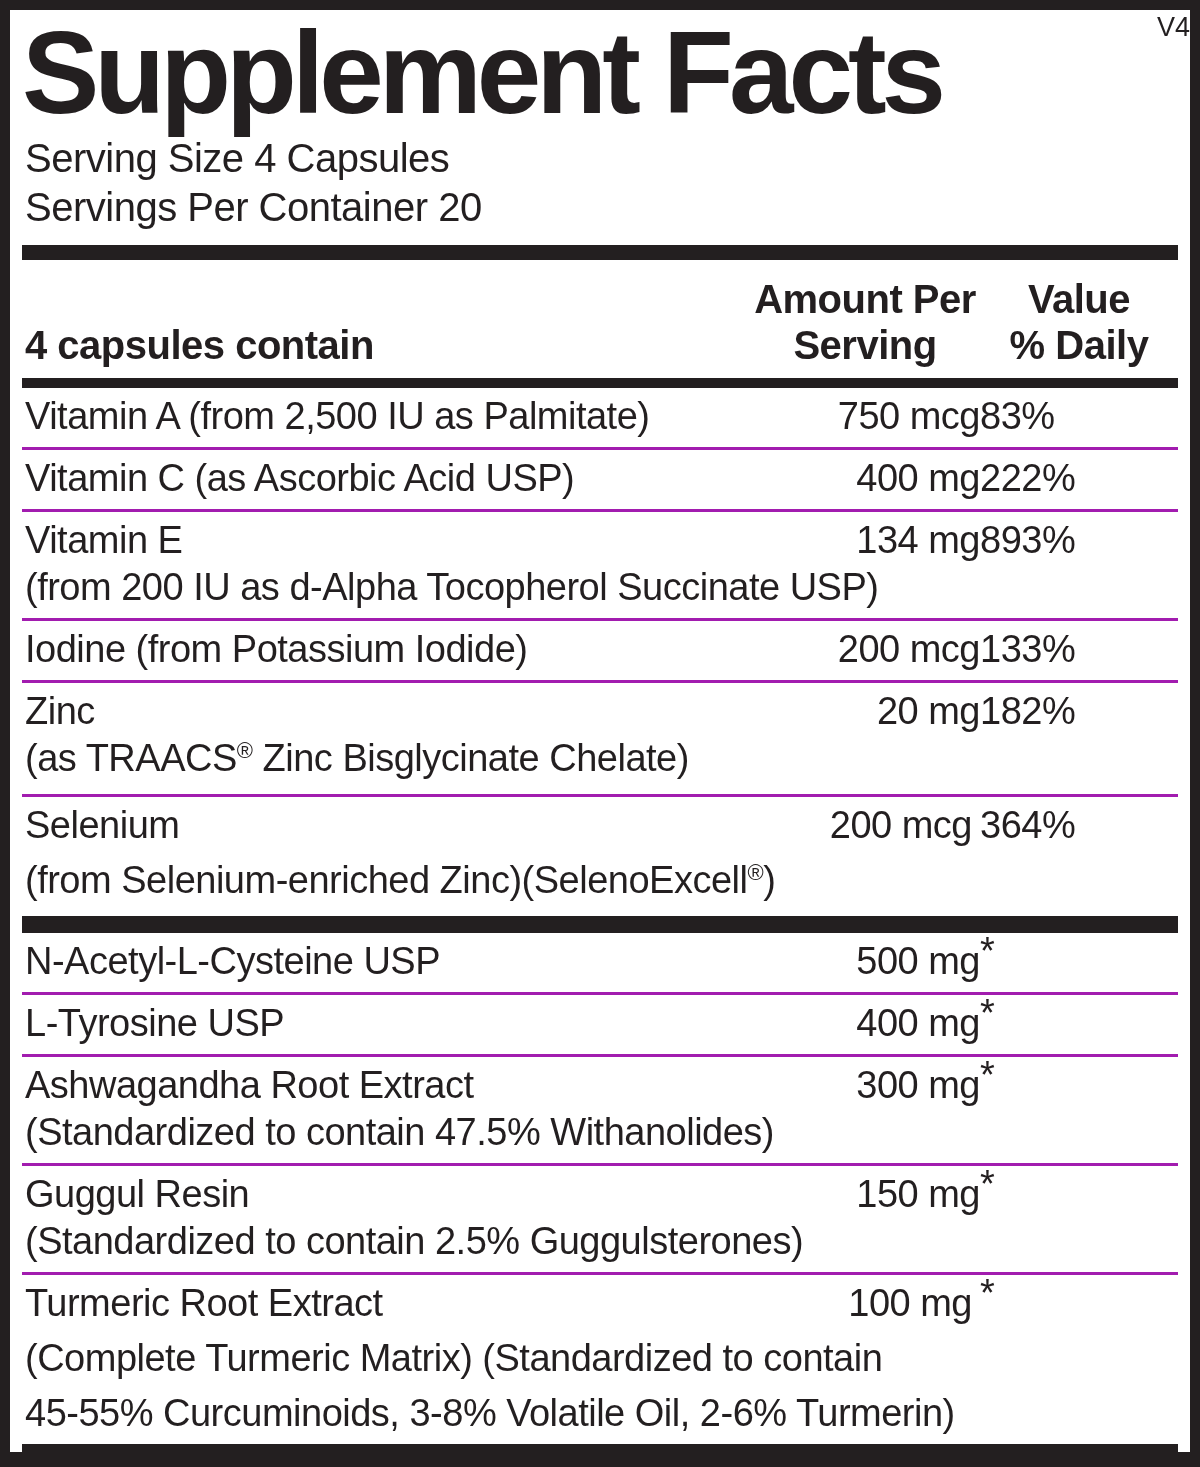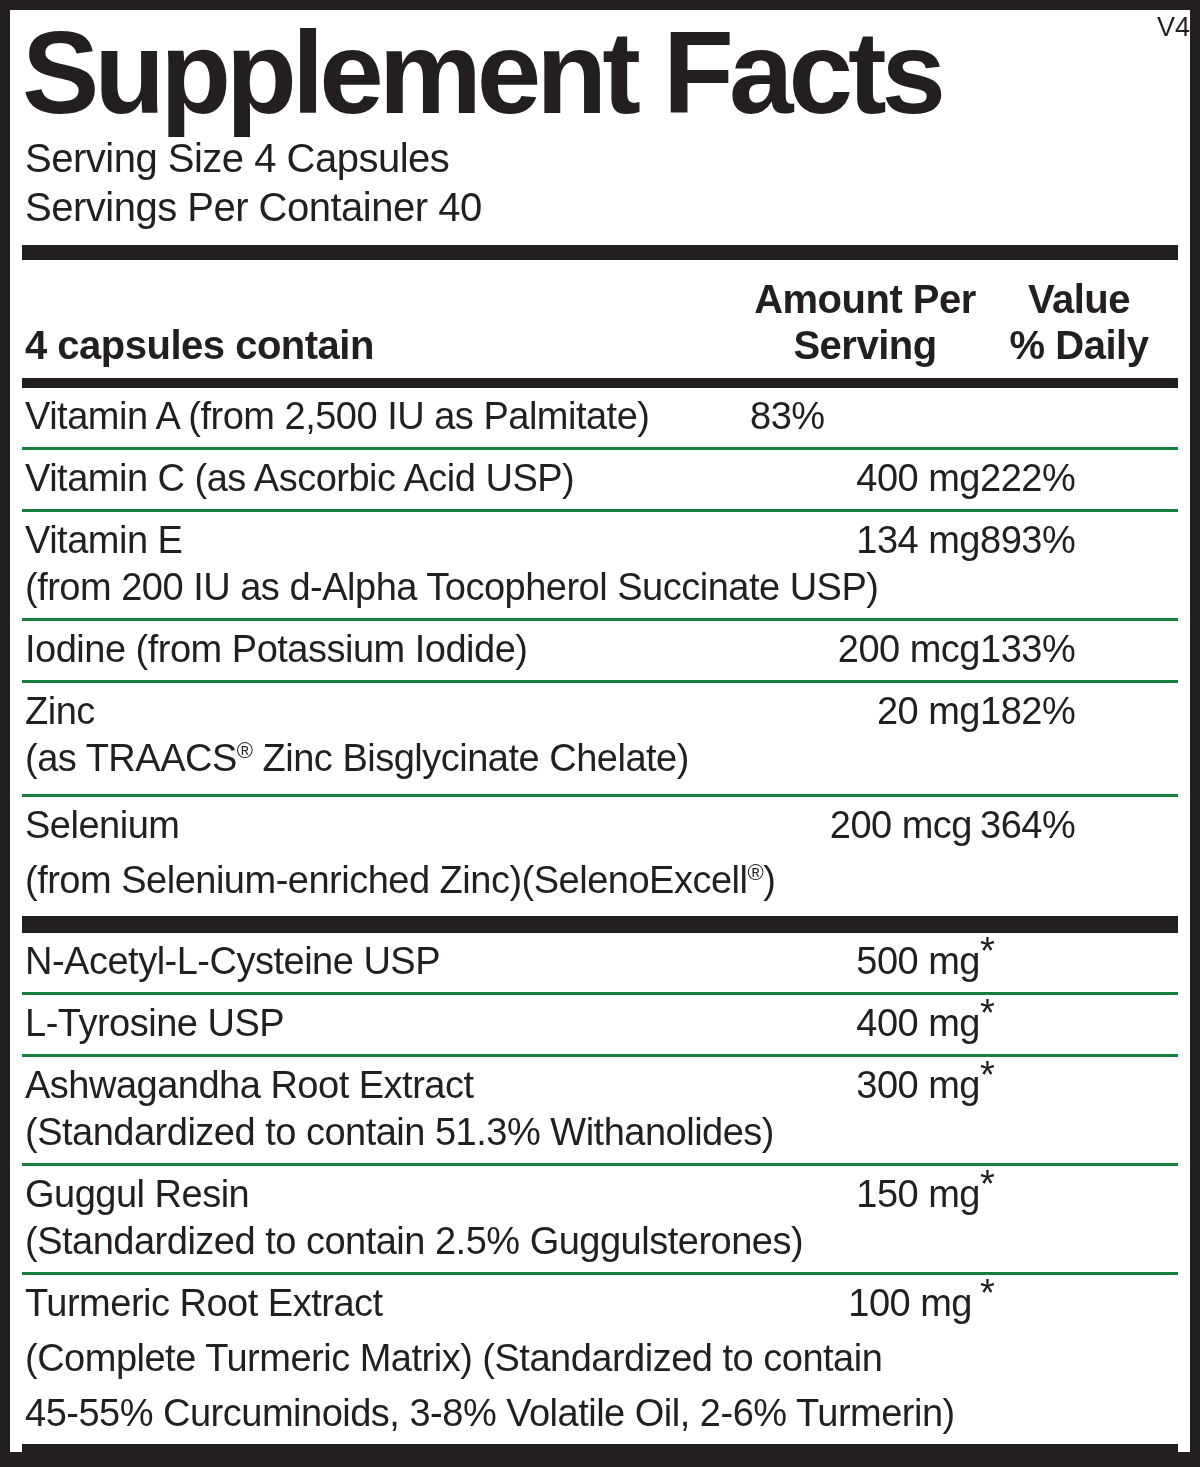--- a/index.html
+++ b/index.html
@@ -70,21 +70,21 @@
     line-height: 46px;
     letter-spacing: -0.5px;
     text-align: center;
   }
   .hdr-col span { display: block; }
 
   .row {
     display: grid;
     grid-template-columns: 1fr 230px 198px;
     padding: 5px 0 7px 0;
-    border-bottom: 3px solid #15803d;
+    border-bottom: 3px solid #a21caf;
   }
   .row.nb { border-bottom: none; gap: 8px; }
   .row > div {
     font-size: 38px;
     line-height: 47px;
     letter-spacing: -0.5px;
   }
   .cell-name { padding-left: 3px; }
   .cell-amt { text-align: right; }
   .cell-dv { text-align: left; padding-right: 10px; }
@@ -110,40 +110,41 @@
 </head>
 <body>
 
 <div class="label">
 
   <div class="version">V4</div>
 
   <h1 class="title">Supplement Facts</h1>
 
   <p class="serving-line">Serving Size 4 Capsules</p>
-  <p class="serving-line">Servings Per Container 40</p>
+  <p class="serving-line">Servings Per Container 20</p>
 
   <div class="bar"></div>
 
   <div class="hdr">
     <div class="hdr-name">4 capsules contain</div>
     <div class="hdr-col">
       <span>Amount Per</span>
       <span>Serving</span>
     </div>
     <div class="hdr-col">
       <span>Value</span>
       <span>% Daily</span>
     </div>
   </div>
 
   <div class="bar mid"></div>
 
   <div class="row">
     <div class="cell-name">Vitamin A (from 2,500 IU as Palmitate)</div>
+    <div class="cell-amt">750 mcg</div>
     <div class="cell-dv">83%</div>
   </div>
 
   <div class="row">
     <div class="cell-name">Vitamin C (as Ascorbic Acid USP)</div>
     <div class="cell-amt">400 mg</div>
     <div class="cell-dv">222%</div>
   </div>
 
   <div class="row">
@@ -188,21 +189,21 @@
   <div class="row">
     <div class="cell-name">L-Tyrosine USP</div>
     <div class="cell-amt">400 mg</div>
     <div class="cell-dv"><span class="star">*</span></div>
   </div>
 
   <div class="row">
     <div class="cell-name">Ashwagandha Root Extract</div>
     <div class="cell-amt">300 mg</div>
     <div class="cell-dv"><span class="star">*</span></div>
-    <div class="cell-desc">(Standardized to contain 51.3% Withanolides)</div>
+    <div class="cell-desc">(Standardized to contain 47.5% Withanolides)</div>
   </div>
 
   <div class="row">
     <div class="cell-name">Guggul Resin</div>
     <div class="cell-amt">150 mg</div>
     <div class="cell-dv"><span class="star">*</span></div>
     <div class="cell-desc">(Standardized to contain 2.5% Guggulsterones)</div>
   </div>
 
   <div class="row nb">

